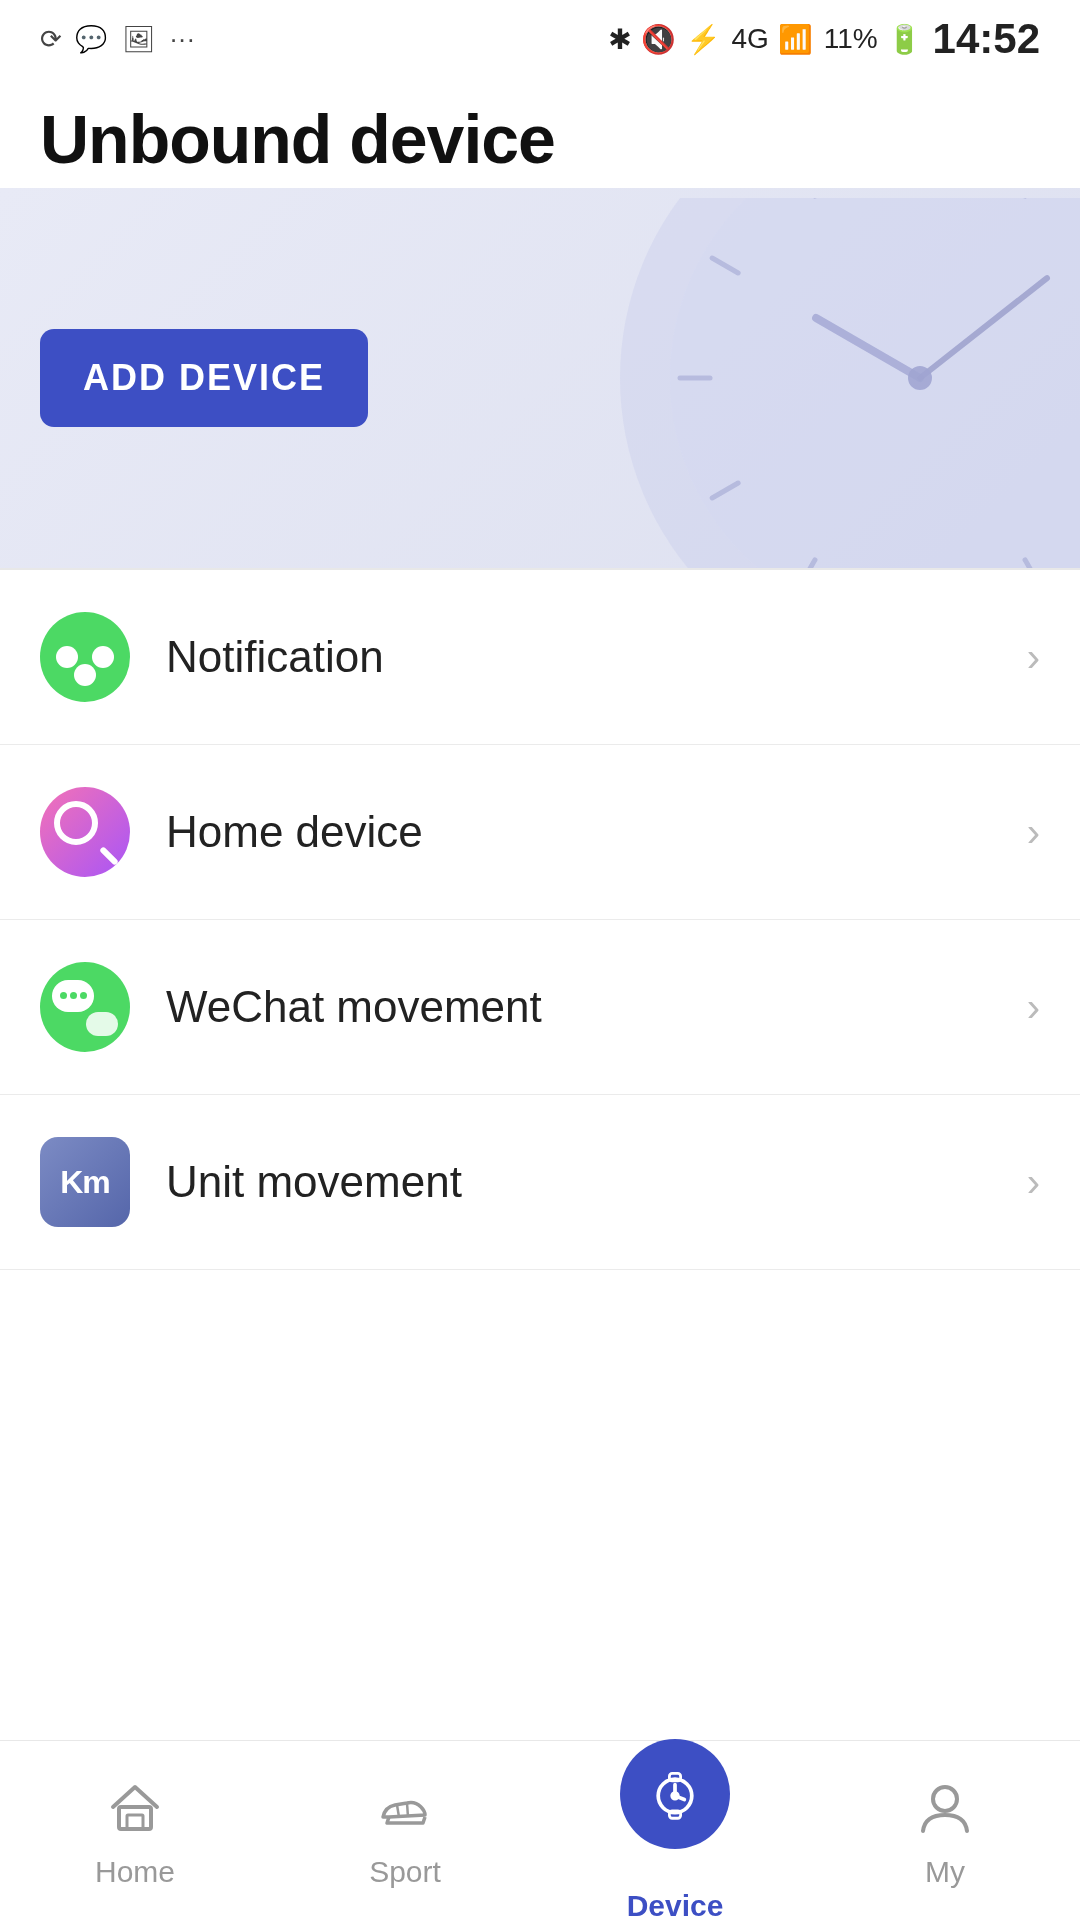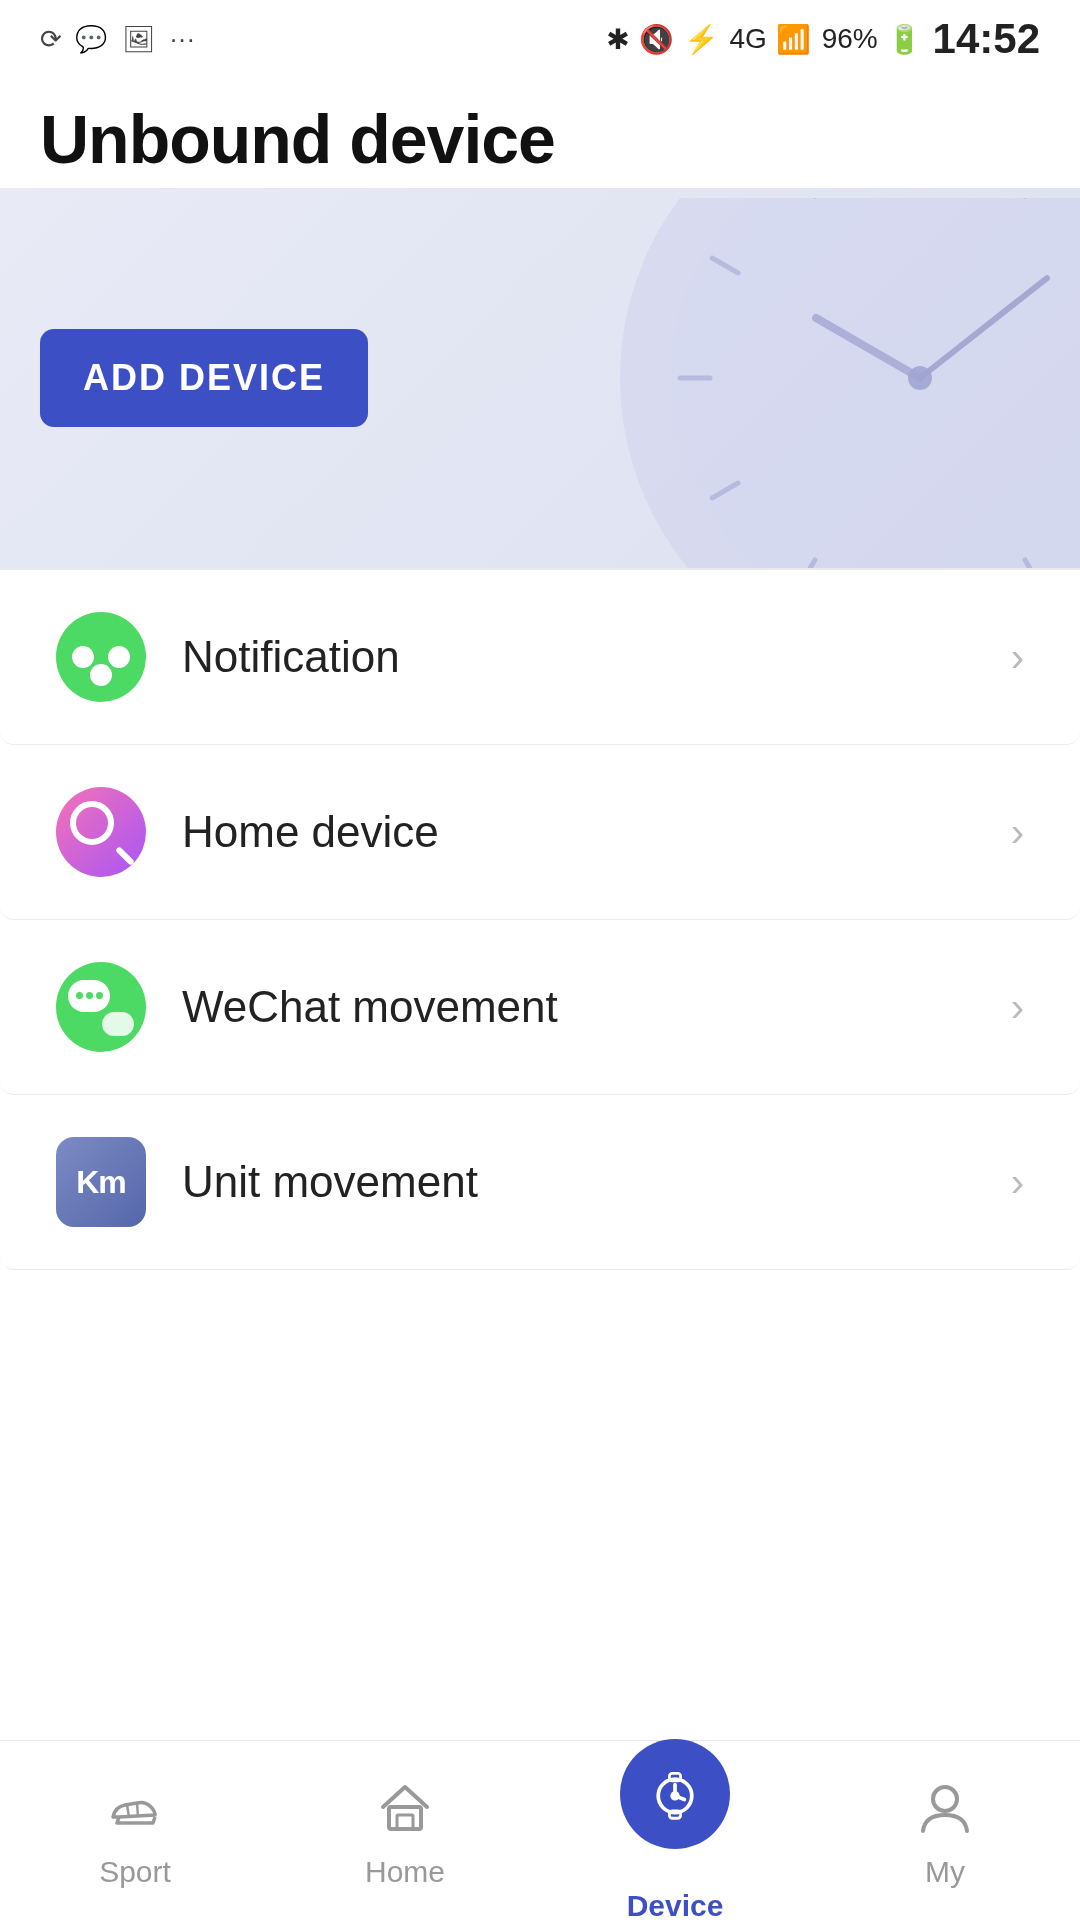--- a/index.html
+++ b/index.html
@@ -89,25 +89,24 @@
     }
 
     
     .menu-list {
       background: #fff;
     }
 
     .menu-item {
       display: flex;
       align-items: center;
-      padding: 42px 56px;
+      padding: 42px 40px;
       border-bottom: 1.5px solid #ebebeb;
       cursor: pointer;
       position: relative;
-      border-radius: 14px;
     }
 
     .menu-item-icon {
       width: 90px;
       height: 90px;
       margin-right: 36px;
       display: flex;
       align-items: center;
       justify-content: center;
       font-size: 64px;
@@ -320,21 +319,21 @@
     <span class="status-icon">💬</span>
     <span class="status-icon">🖼</span>
     <span class="status-icon">···</span>
   </div>
   <div class="status-bar-right">
     <span>✱</span>
     <span>🔇</span>
     <span>⚡</span>
     <span>4G</span>
     <span>📶</span>
-    <span>96%</span>
+    <span>11%</span>
     <span>🔋</span>
     <span style="font-size:42px;font-weight:600;">14:52</span>
   </div>
 </div>
 
 <div class="page-header">
   <h1 class="page-title">Unbound device</h1>
 </div>
 
 <div class="hero-area">
@@ -419,39 +418,39 @@
     <span class="menu-item-chevron">›</span>
   </div>
 
 </div>
 
 <div class="bottom-nav">
 
   <div class="nav-item">
     <div class="nav-item-icon">
       <svg class="nav-svg" viewBox="0 0 60 60">
+        <polyline points="8,28 30,8 52,28" stroke="#999" stroke-width="4" fill="none" stroke-linejoin="round" stroke-linecap="round"></polyline>
+        <rect x="14" y="28" width="32" height="22" rx="2" stroke="#999" stroke-width="4" fill="none"></rect>
+        <rect x="22" y="36" width="16" height="14" rx="1" stroke="#999" stroke-width="3" fill="none"></rect>
+      </svg>
+    </div>
+    <span class="nav-item-label">Home</span>
+  </div>
+
+  <div class="nav-item">
+    <div class="nav-item-icon">
+      <svg class="nav-svg" viewBox="0 0 60 60">
 
         <path d="M8 38 Q10 28 20 26 L32 24 Q40 22 46 28 Q50 32 50 36 L14 38 Z" stroke="#999" stroke-width="3.5" fill="none" stroke-linejoin="round"></path>
         <path d="M14 38 L12 44 L48 44 L50 38" stroke="#999" stroke-width="3.5" fill="none" stroke-linejoin="round"></path>
         <line x1="22" y1="26" x2="24" y2="38" stroke="#999" stroke-width="2.5"></line>
         <line x1="32" y1="24" x2="33" y2="38" stroke="#999" stroke-width="2.5"></line>
       </svg>
     </div>
     <span class="nav-item-label">Sport</span>
-  </div>
-
-  <div class="nav-item">
-    <div class="nav-item-icon">
-      <svg class="nav-svg" viewBox="0 0 60 60">
-        <polyline points="8,28 30,8 52,28" stroke="#999" stroke-width="4" fill="none" stroke-linejoin="round" stroke-linecap="round"></polyline>
-        <rect x="14" y="28" width="32" height="22" rx="2" stroke="#999" stroke-width="4" fill="none"></rect>
-        <rect x="22" y="36" width="16" height="14" rx="1" stroke="#999" stroke-width="3" fill="none"></rect>
-      </svg>
-    </div>
-    <span class="nav-item-label">Home</span>
   </div>
 
   <div class="nav-item active">
     <div class="nav-device-btn">
       <svg viewBox="0 0 60 60">
 
         <circle cx="30" cy="32" r="18" stroke="#fff" stroke-width="4" fill="none"></circle>
         <line x1="30" y1="32" x2="30" y2="20" stroke="#fff" stroke-width="4" stroke-linecap="round"></line>
         <line x1="30" y1="32" x2="40" y2="36" stroke="#fff" stroke-width="4" stroke-linecap="round"></line>
         <rect x="24" y="8" width="12" height="8" rx="3" stroke="#fff" stroke-width="3" fill="none"></rect>

